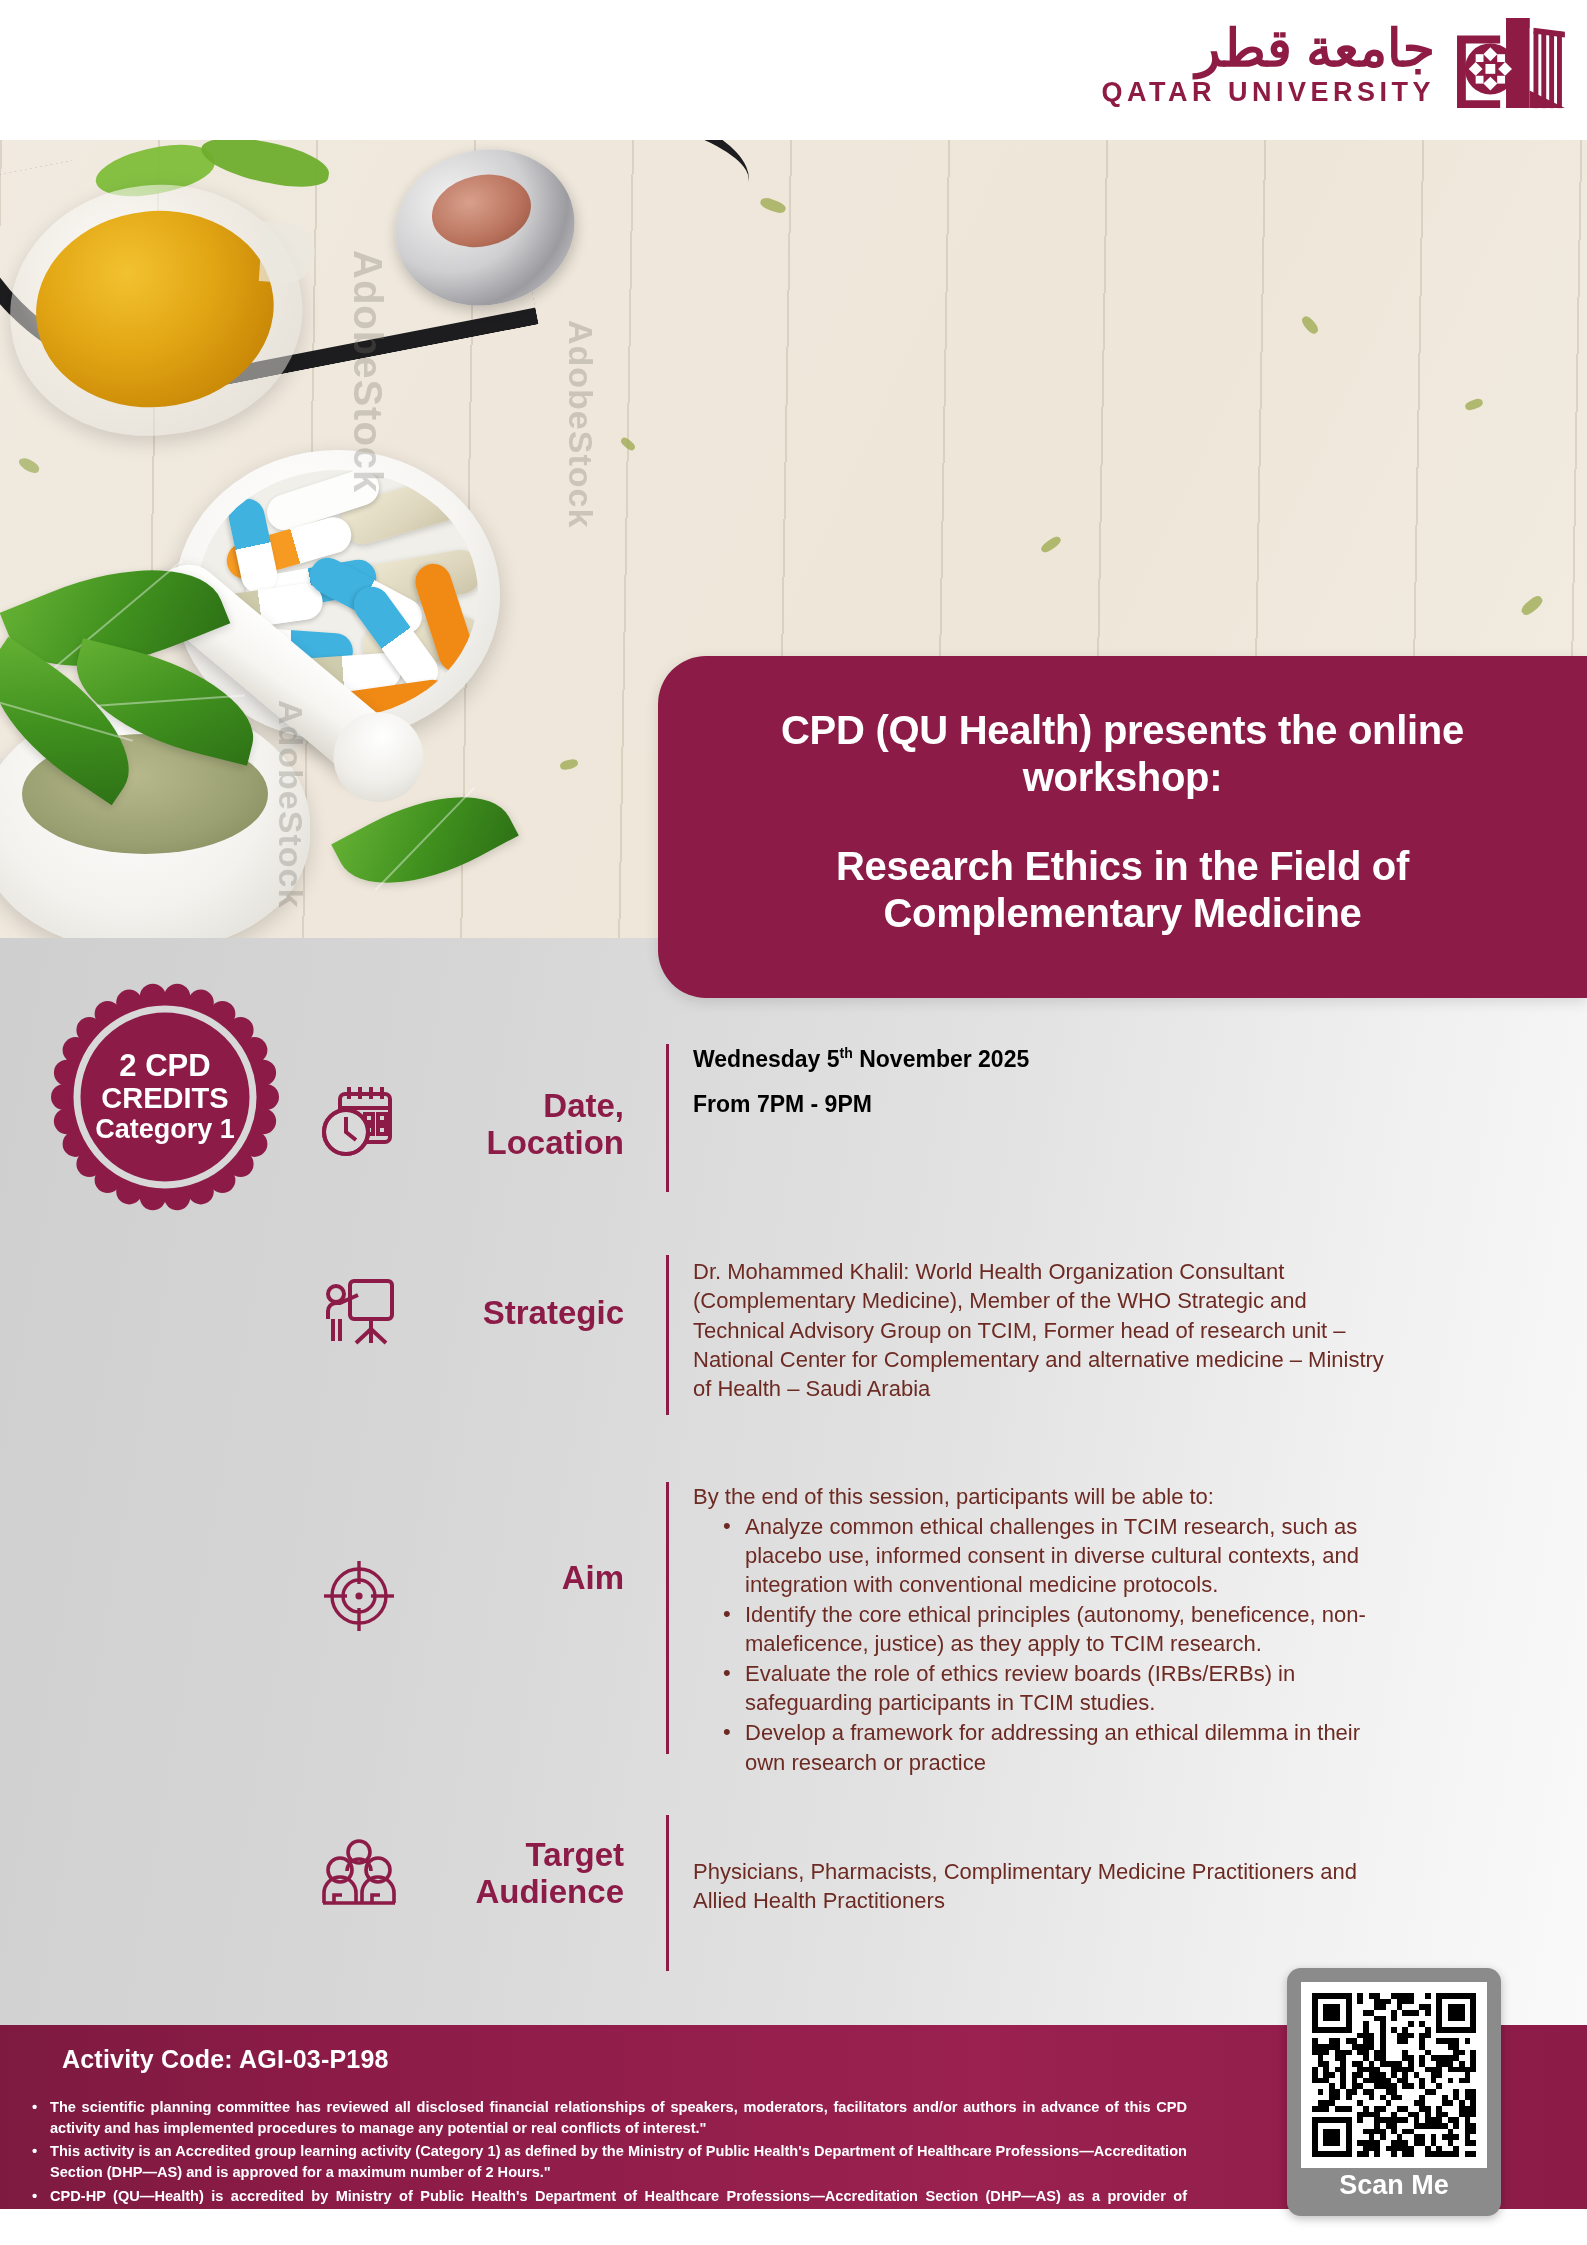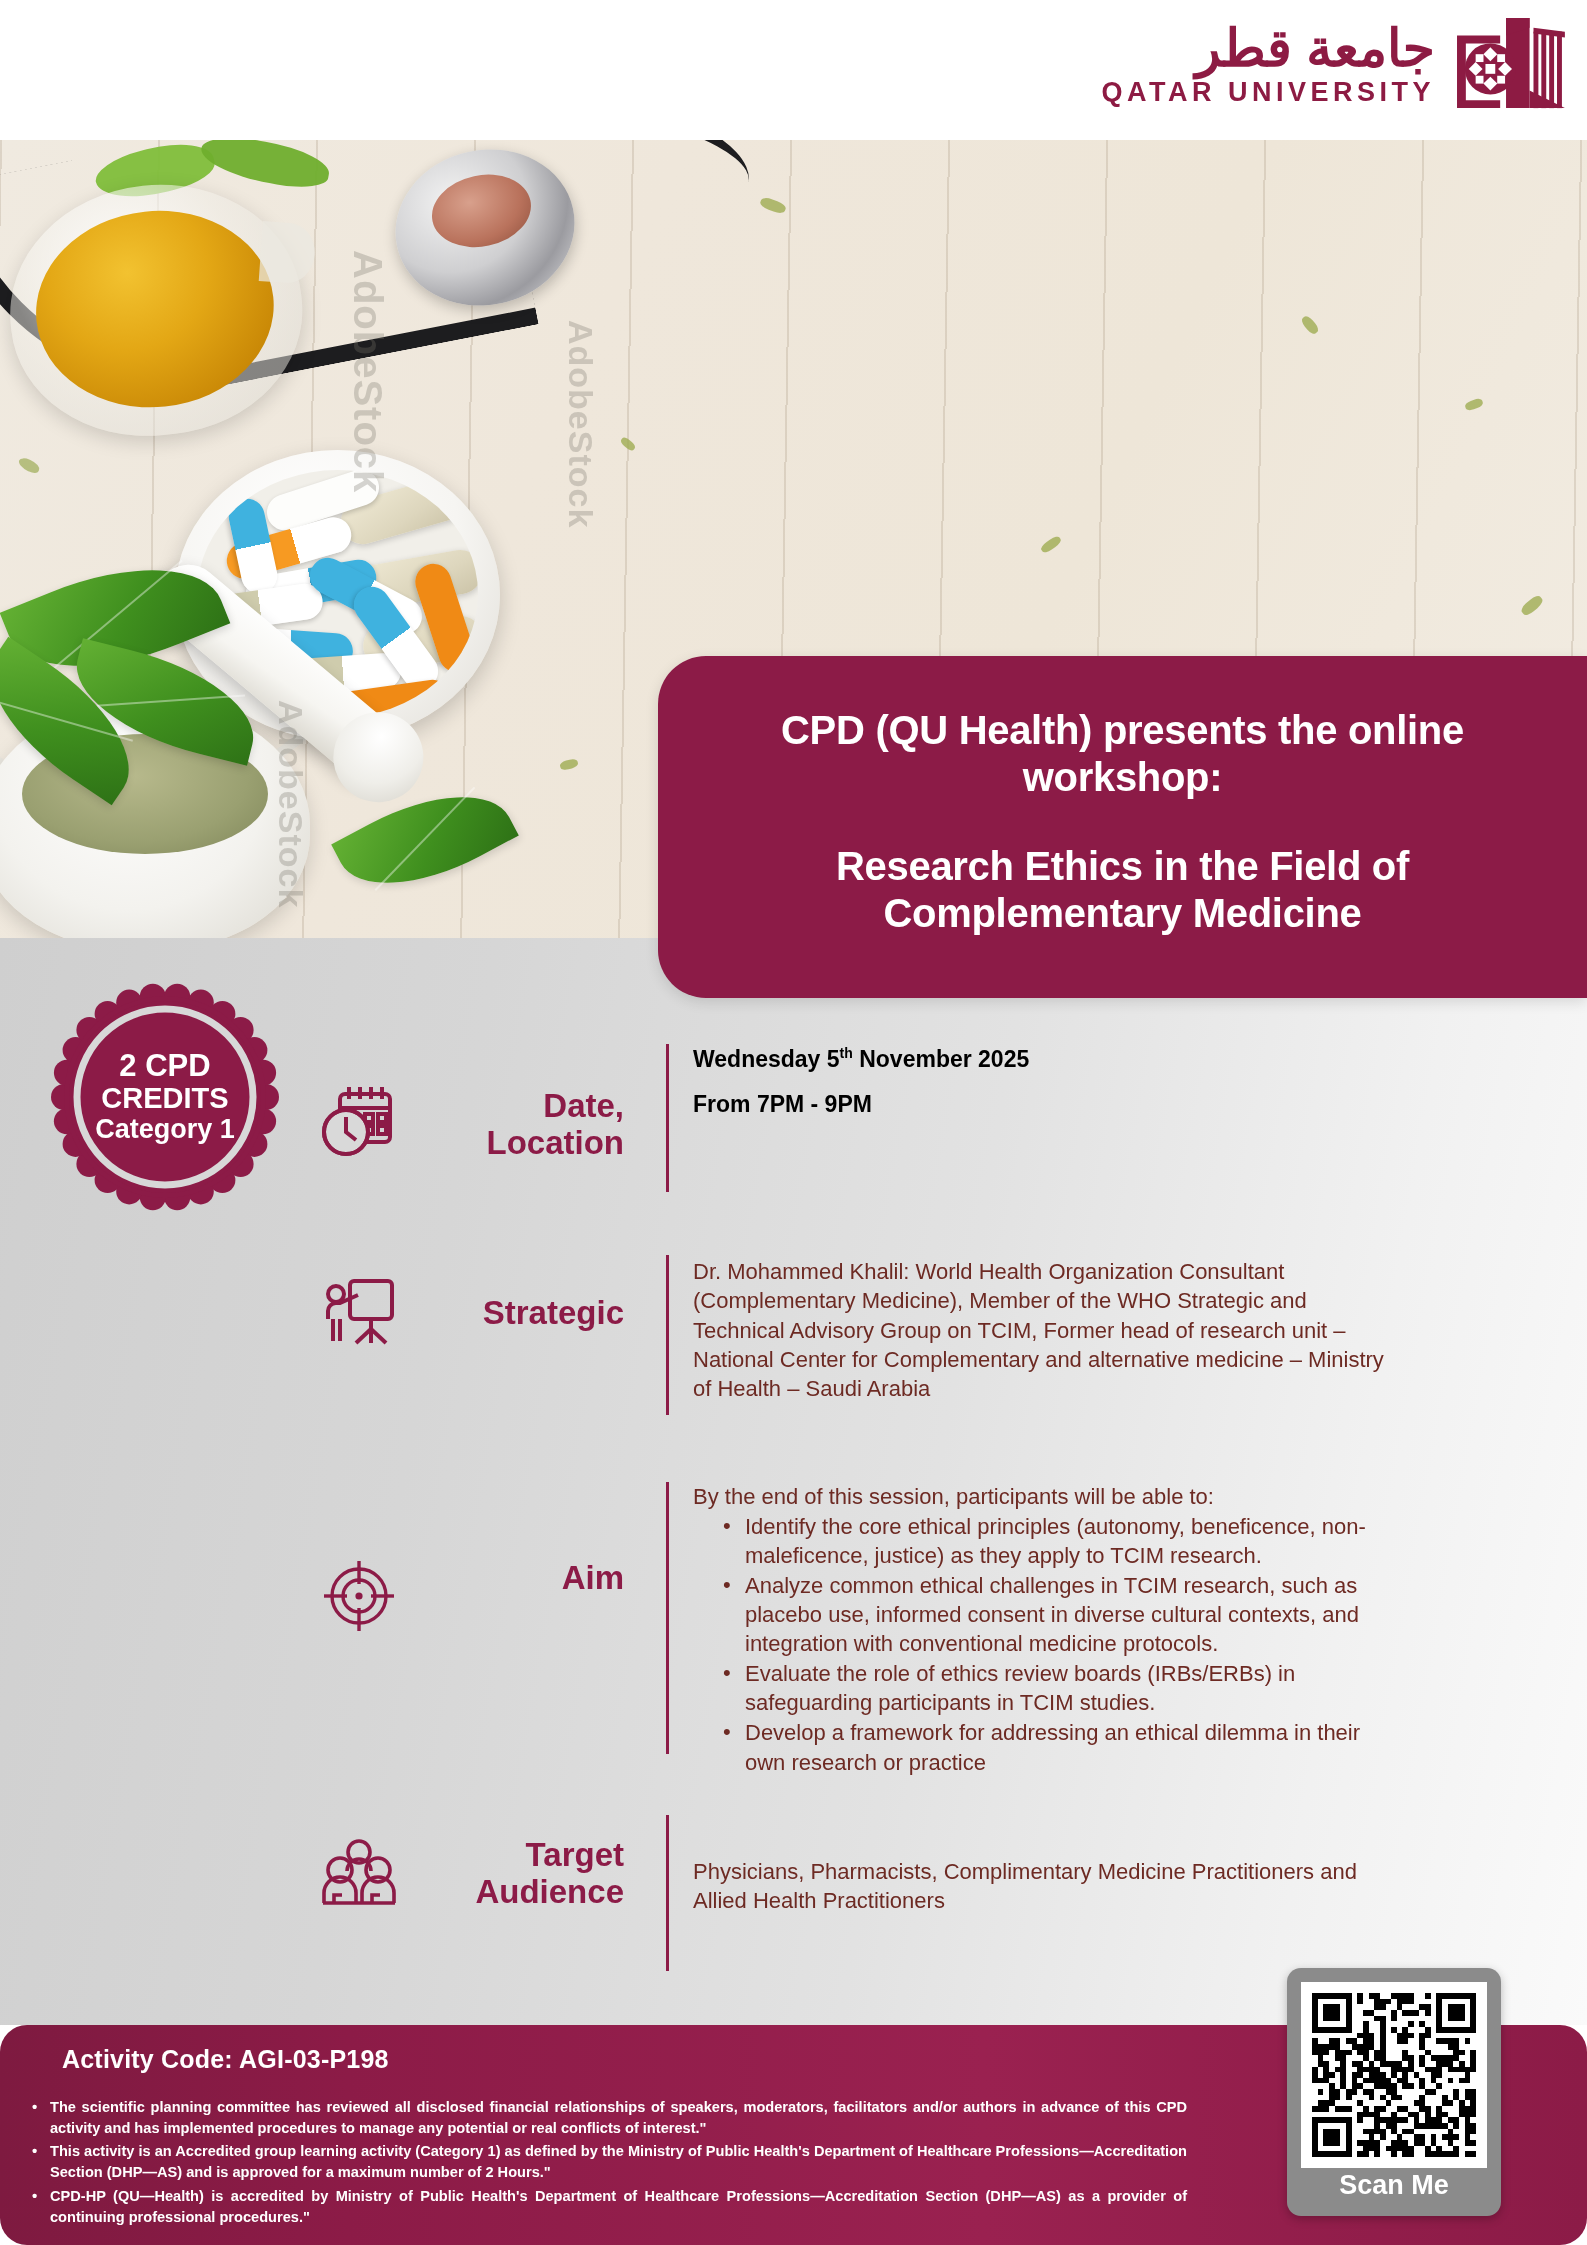--- a/index.html
+++ b/index.html
@@ -252,24 +252,23 @@
     font-size:22px; line-height:1.32; color:#6d2a23;
     position:relative; padding-left:26px; margin-top:1px;
   }
   ul.aim li::before {
     content:"\2022"; position:absolute; left:4px; top:-1px;
     font-size:22px; color:#6d2a23;
   }
 
   
   .footer {
-    position:absolute; left:0; top:2025px; width:1587px; height:220px;
+    position:absolute; left:0; top:2025px; width:1587px; height:184px;
     background:linear-gradient(90deg,#7e1a40 0%,#8c1b47 22%,#9a2150 62%,#8c1b47 100%);
     color:#ffffff;
-    border-radius:27px;
   }
   .act-code {
     position:absolute; left:62px; top:20px;
     font-size:25px; font-weight:700; letter-spacing:.2px;
   }
   .disc { position:absolute; left:20px; top:72px; right:400px; }
   .disc-item {
     position:relative; padding-left:30px;
     font-size:14.6px; font-weight:700; line-height:1.42; margin-bottom:3px;
     text-align:justify;
@@ -517,22 +516,22 @@
       <line x1="40" y1="52" x2="40" y2="75"></line>
       <line x1="5" y1="40" x2="28" y2="40"></line>
       <line x1="52" y1="40" x2="75" y2="40"></line>
     </svg>
   </div>
   <div class="label-cell" style="padding-top:78px;">Aim</div>
   <div class="bar" style="margin-left:28px;height:272px;align-self:flex-start;"></div>
   <div class="content-cell" style="max-width:700px;">
     <div class="para">By the end of this session, participants will be able to:</div>
     <ul class="aim">
+      <li>Analyze common ethical challenges in TCIM research, such as placebo use, informed consent in diverse cultural contexts, and integration with conventional medicine protocols.</li>
       <li>Identify the core ethical principles (autonomy, beneficence, non-maleficence, justice) as they apply to TCIM research.</li>
-      <li>Analyze common ethical challenges in TCIM research, such as placebo use, informed consent in diverse cultural contexts, and integration with conventional medicine protocols.</li>
       <li>Evaluate the role of ethics review boards (IRBs/ERBs) in safeguarding participants in TCIM studies.</li>
       <li>Develop a framework for addressing an ethical dilemma in their own research or practice</li>
     </ul>
   </div>
 </div>
 
 <div class="row" style="left:300px;top:1815px;width:1180px;height:170px;">
   <div class="icon-cell" style="padding-top:22px;">
     <svg width="78" height="78" viewBox="0 0 78 78" fill="none" stroke="#8c1b47" stroke-width="3.6">
       <circle cx="39" cy="15" r="11"></circle>

